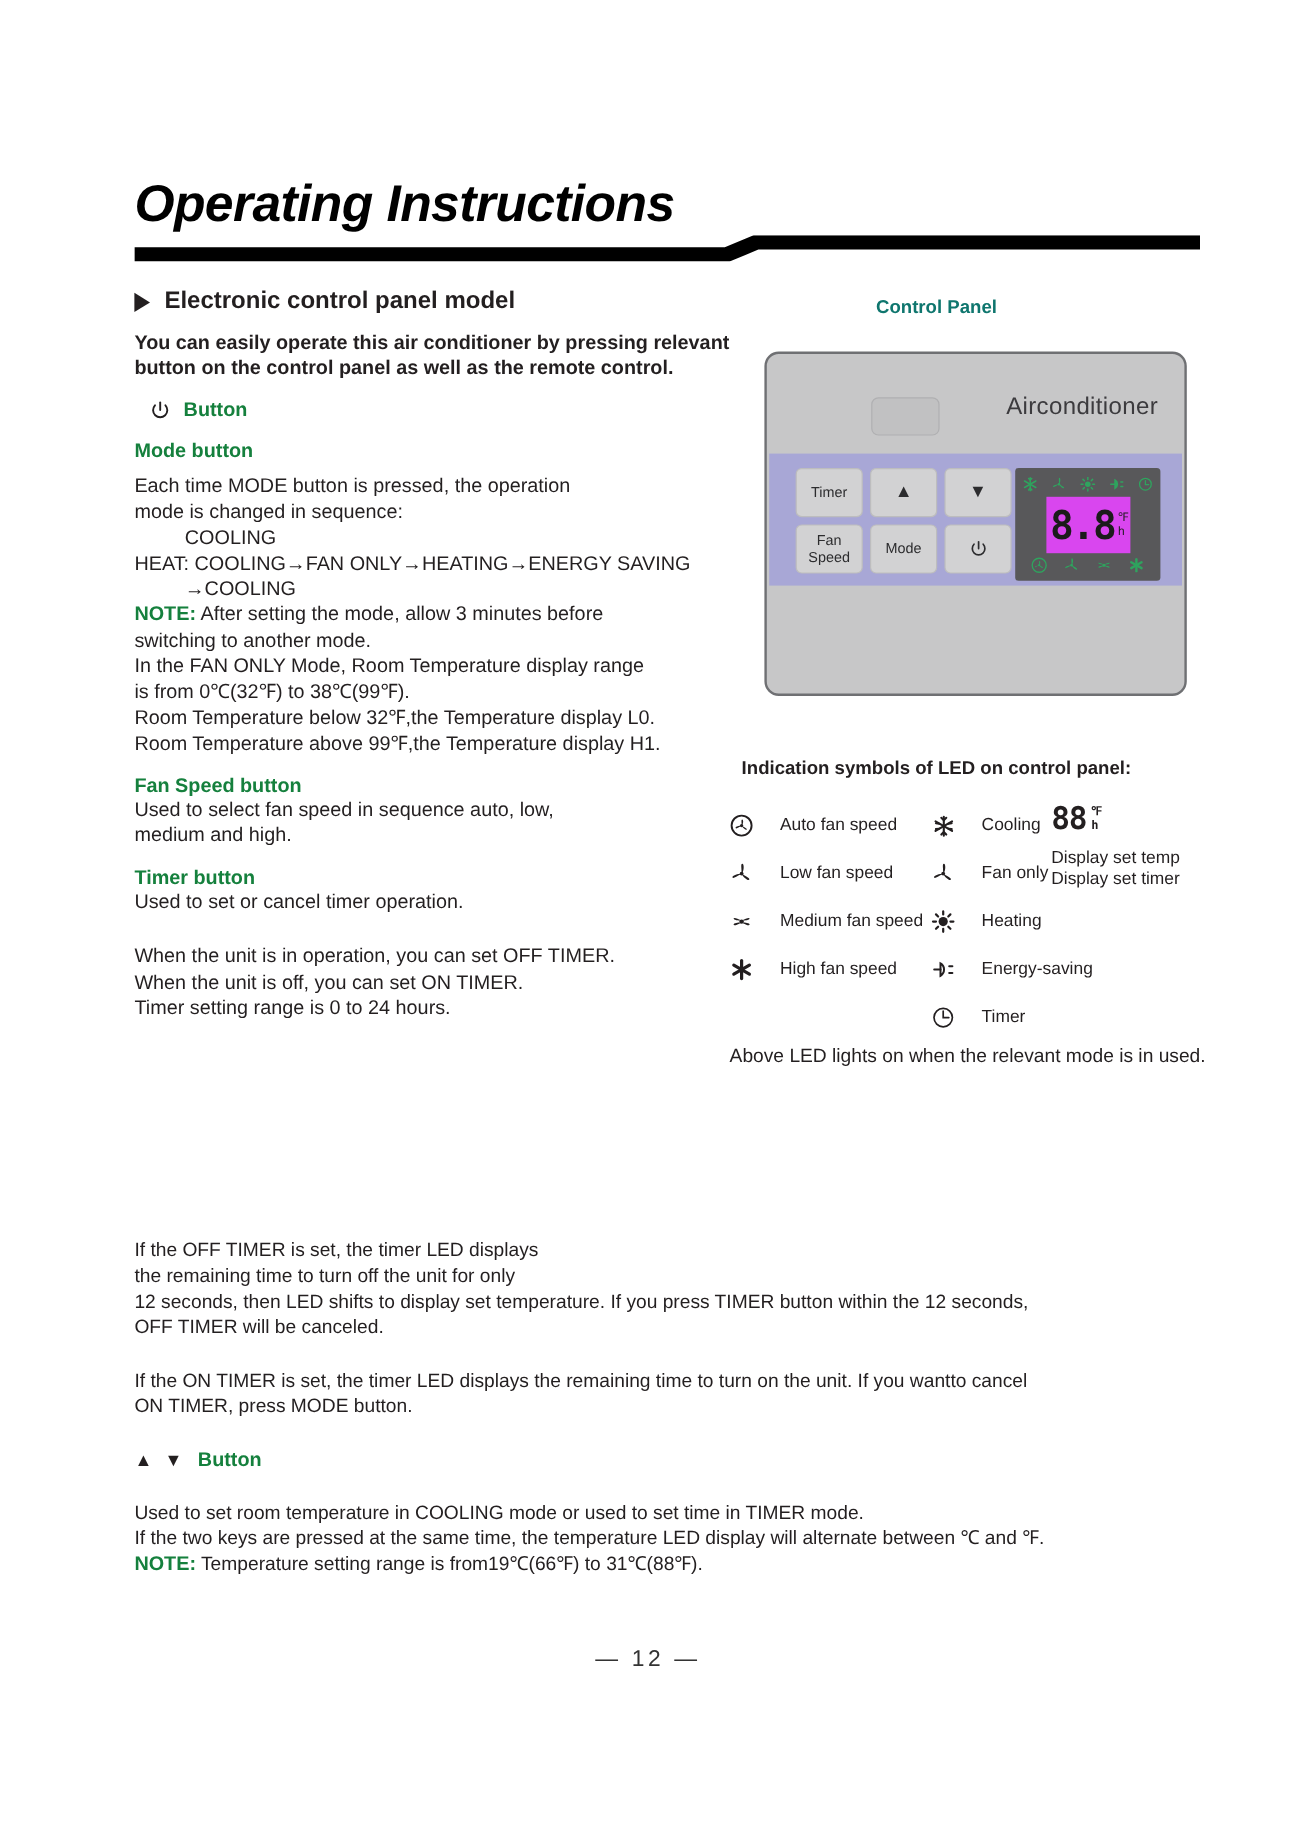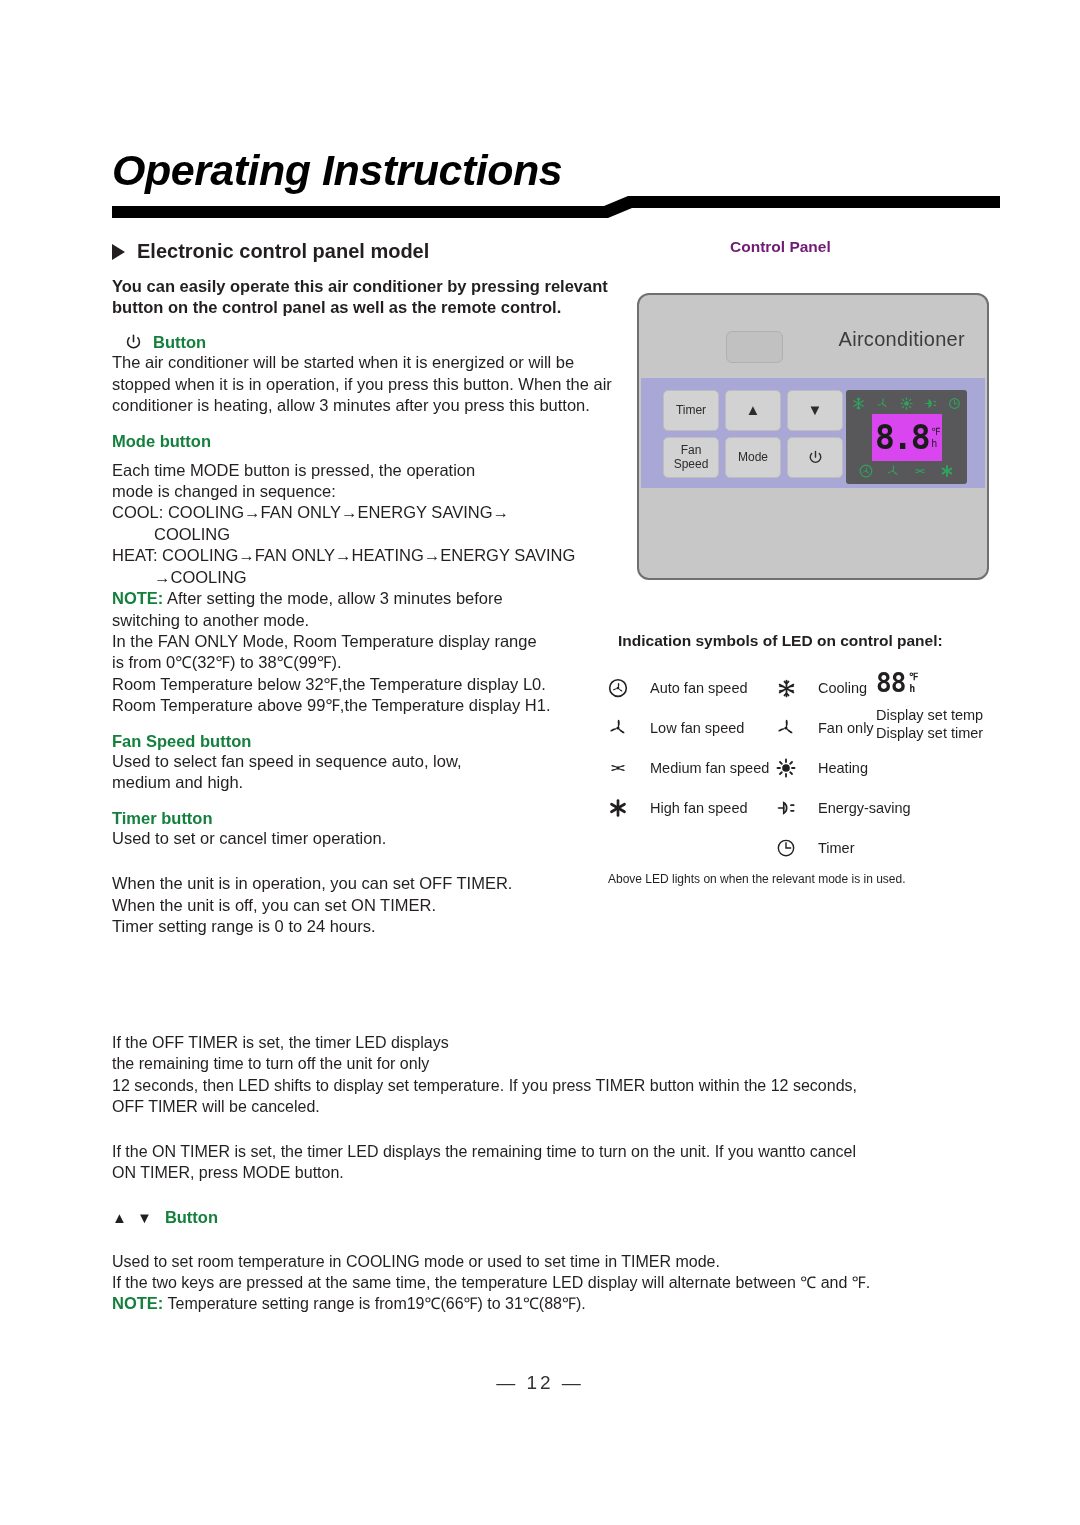--- a/index.html
+++ b/index.html
@@ -46,22 +46,22 @@
   .btn-line { display: flex; align-items: center; gap: 10px; padding-left: 12px; }
   .pwr-glyph { display: inline-block; width: 19px; height: 19px; }
   .arrow-glyph { font-size: 15px; letter-spacing: 3px; line-height: 1; }
 
   
   .col-wide { position: absolute; left: 112px; top: 1032px; width: 870px; }
   .tight { font-size: 16px; line-height: 1.33; }
 
   
   .control-panel-label {
-    position: absolute; left: 730px; top: 238px;
-    font-size: 15.5px; font-weight: bold; color: #701a75;
+    position: absolute; left: 730px; top: 248px;
+    font-size: 15.5px; font-weight: bold; color: #0f766e;
   }
 
   
   .panel-wrap { position: absolute; left: 637px; top: 293px; width: 352px; height: 287px; }
   .panel-body {
     position: absolute; inset: 0;
     background: #c7c7c8;
     border: 2px solid #6f7073;
     border-radius: 12px;
   }
@@ -114,21 +114,21 @@
     font-size: 14.5px; color: #231f20; white-space: nowrap; }
   .leg-ico { width: 20px; height: 20px; flex: 0 0 20px;
     display: flex; align-items: center; justify-content: center; }
   .leg-disp { position: absolute; left: 268px; top: 0; width: 130px; text-align: left; }
   .disp-digits { font-family: "DejaVu Sans Mono", monospace; font-size: 26px;
     font-weight: bold; color: #231f20; letter-spacing: -1px; display: flex; align-items: flex-start; }
   .disp-units { display: flex; flex-direction: column; font-size: 10px;
     line-height: 1.2; padding-left: 4px; padding-top: 3px; }
   .disp-caption { font-size: 14.5px; line-height: 1.25; margin-top: 8px; white-space: nowrap; }
   .legend-foot { position: absolute; left: 608px; top: 872px;
-    font-size: 12px; color: #231f20; white-space: nowrap; }
+    font-size: 16px; color: #231f20; white-space: nowrap; }
 
   
   .footer { position: absolute; left: 0; top: 1372px; width: 1080px;
     text-align: center; font-size: 19px; color: #333; letter-spacing: 3px; }
 </style>
 </head>
 <body>
 
 <div class="page">
 
@@ -151,29 +151,27 @@
     <div class="gap-m"></div>
 
     <div class="btn-line">
       <svg class="pwr-glyph" viewBox="0 0 24 24">
         <path d="M12 3 v8" stroke="#231f20" stroke-width="2" fill="none" stroke-linecap="round"></path>
         <path d="M6.5 6 a7.5 7.5 0 1 0 11 0" stroke="#231f20" stroke-width="2" fill="none" stroke-linecap="round"></path>
       </svg>
       <span class="h-bold">Button</span>
     </div>
 
-    <div class="p-norm">The air conditioner will be started when it is energized or will be stopped when it is in operation, if you press this button. When the air conditioner is heating, allow  3 minutes after you press this button.</div>
 
     <div class="gap-m"></div>
 
     <div class="h-bold">Mode button</div>
     <div class="gap-s"></div>
     <div class="p-norm">Each time  MODE button is pressed, the operation</div>
     <div class="p-norm">mode is changed in sequence:</div>
-    <div class="p-norm">COOL: COOLING→FAN ONLY→ENERGY SAVING→</div>
     <div class="p-norm indent">COOLING</div>
     <div class="p-norm">HEAT: COOLING→FAN ONLY→HEATING→ENERGY SAVING</div>
     <div class="p-norm indent">→COOLING</div>
 
     <div class="p-norm">
       <span class="h-bold">NOTE:</span><span> After setting the mode, allow 3 minutes before</span>
     </div>
     <div class="p-norm">switching to another mode.</div>
 
     <div class="p-norm">In the FAN ONLY Mode, Room Temperature display range</div>

